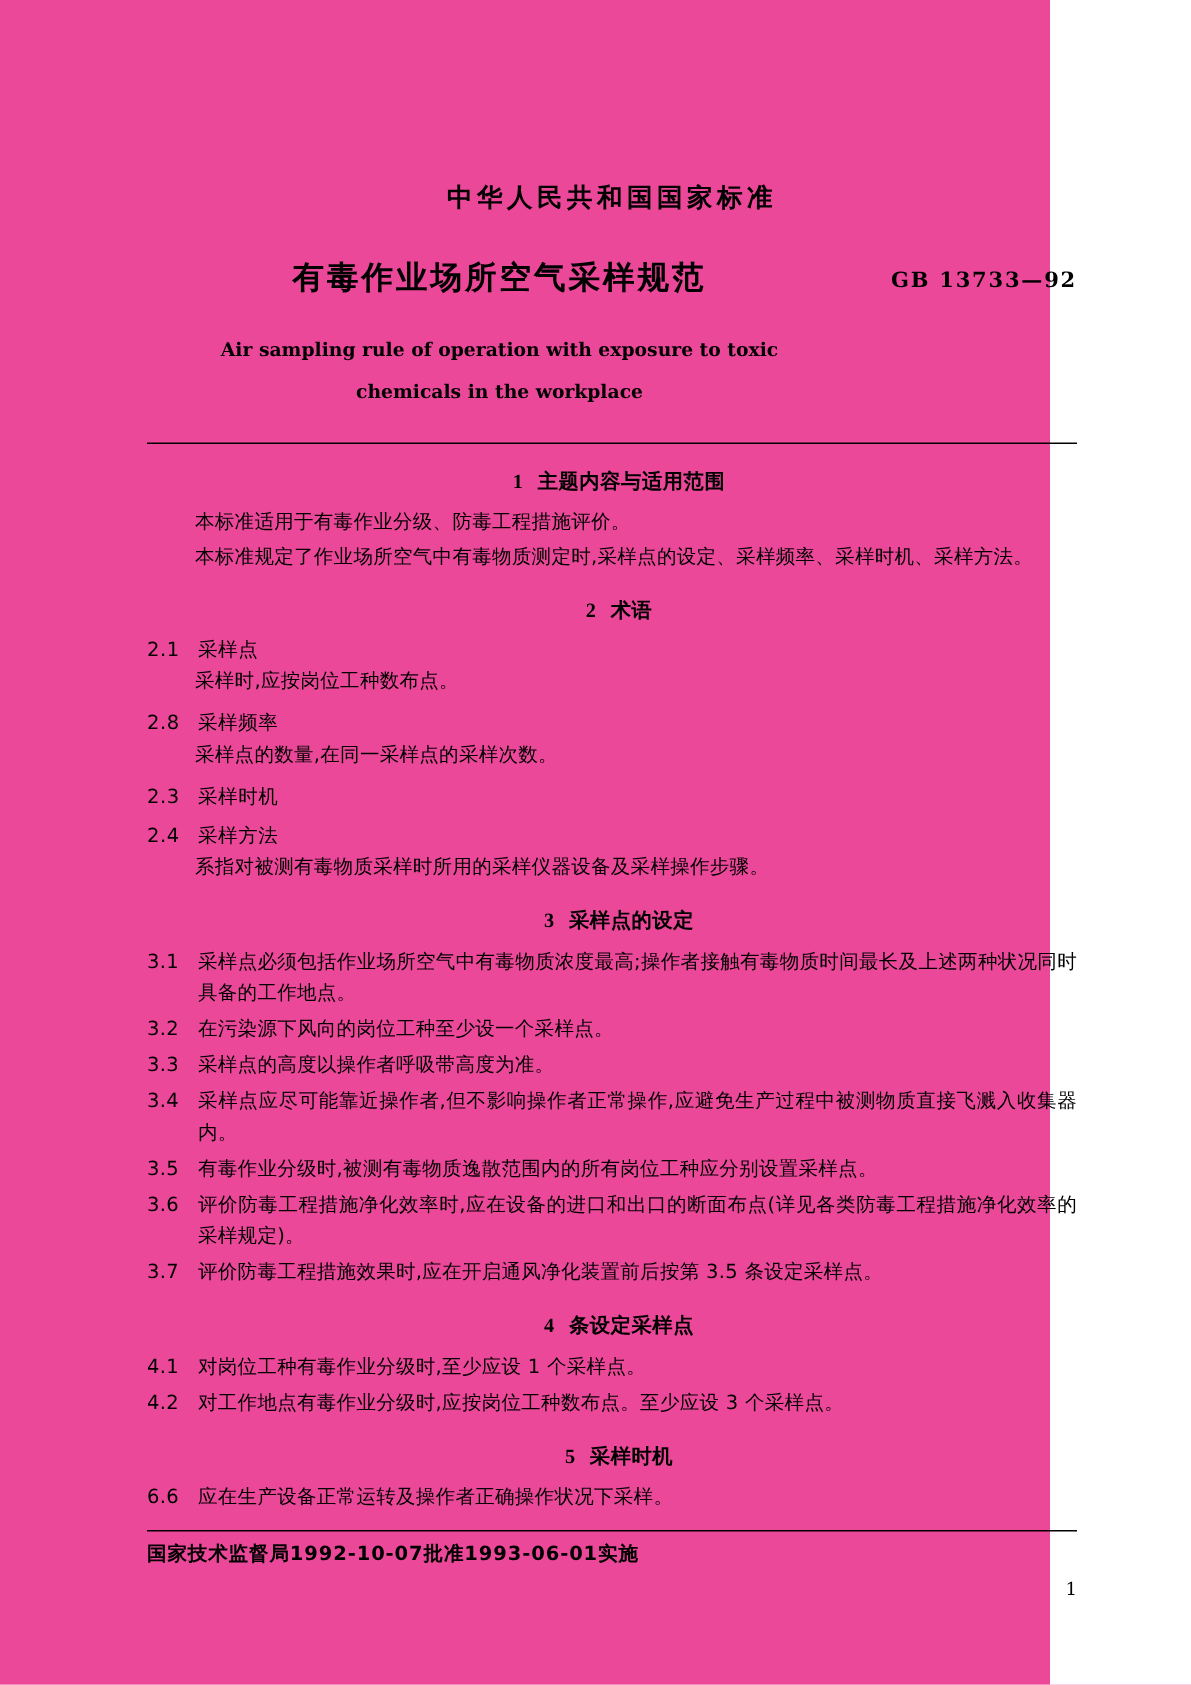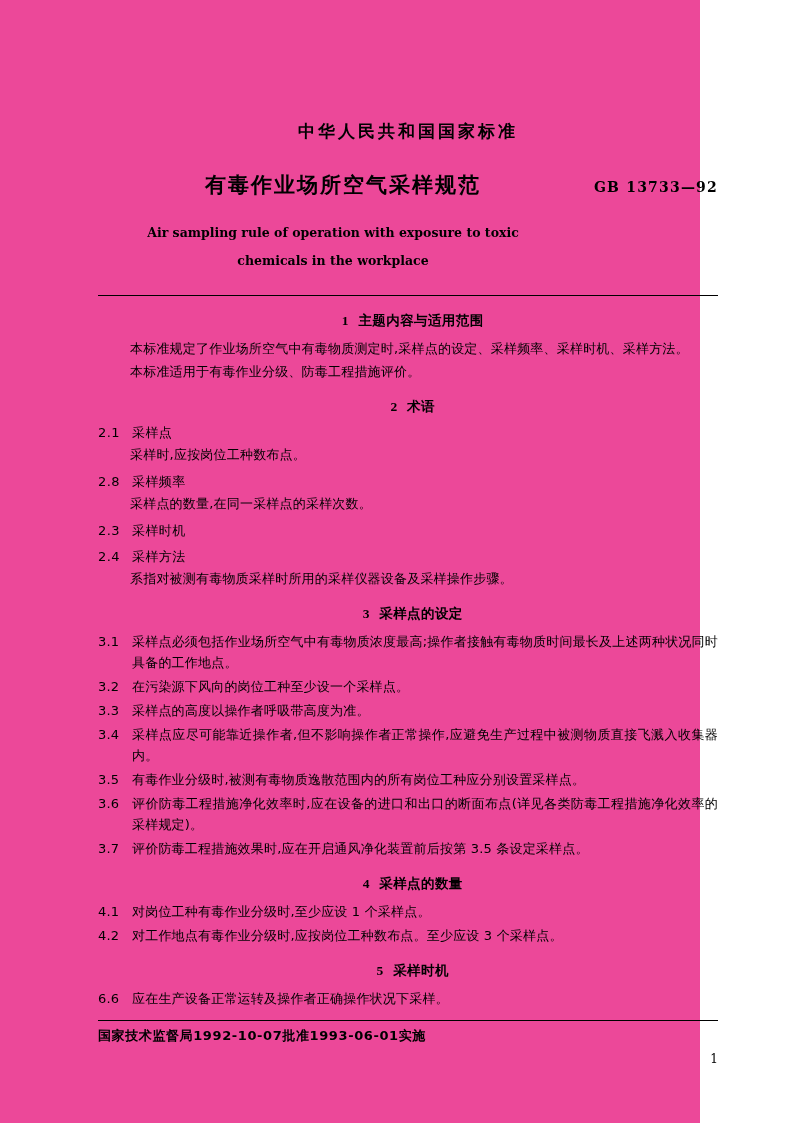--- a/index.html
+++ b/index.html
@@ -42,21 +42,21 @@
     height: 34px;
     margin-bottom: 16px;
   }
   .doc-title {
     text-align: center;
     font-size: 21px;
     letter-spacing: 2px;
     font-weight: bold;
     font-family: "DejaVu Sans", sans-serif;
     width: 470px;
-    margin: 10px;
+    margin: 0;
   }
   .std-code {
     position: absolute;
     right: 0;
     top: 8px;
     font-size: 14px;
     letter-spacing: 1.2px;
     font-weight: bold;
     font-family: "DejaVu Serif", serif;
   }
@@ -166,22 +166,22 @@
     </div>
 
     <div class="en-title">Air sampling rule of operation with exposure to toxic</div>
     <div class="en-title">chemicals in the workplace</div>
 
     <hr class="rule">
 
     <div class="sec-head">
       <span class="num">1</span><span>主题内容与适用范围</span>
     </div>
+    <div class="para indent">本标准适用于有毒作业分级、防毒工程措施评价。</div>
     <div class="para indent">本标准规定了作业场所空气中有毒物质测定时,采样点的设定、采样频率、采样时机、采样方法。</div>
-    <div class="para indent">本标准适用于有毒作业分级、防毒工程措施评价。</div>
 
     <div class="sec-head">
       <span class="num">2</span><span>术语</span>
     </div>
 
     <div class="sub-head">
       <span class="num">2.1</span><span>采样点</span>
     </div>
     <div class="para indent">采样时,应按岗位工种数布点。</div>
 
@@ -218,21 +218,21 @@
       <span class="num">3.5</span><span>有毒作业分级时,被测有毒物质逸散范围内的所有岗位工种应分别设置采样点。</span>
     </div>
     <div class="num-para">
       <span class="num">3.6</span><span>评价防毒工程措施净化效率时,应在设备的进口和出口的断面布点(详见各类防毒工程措施净化效率的采样规定)。</span>
     </div>
     <div class="num-para">
       <span class="num">3.7</span><span>评价防毒工程措施效果时,应在开启通风净化装置前后按第 3.5 条设定采样点。</span>
     </div>
 
     <div class="sec-head">
-      <span class="num">4</span><span>采样点的数量</span>
+      <span class="num">4</span><span>条设定采样点</span>
     </div>
     <div class="num-para">
       <span class="num">4.1</span><span>对岗位工种有毒作业分级时,至少应设 1 个采样点。</span>
     </div>
     <div class="num-para">
       <span class="num">4.2</span><span>对工作地点有毒作业分级时,应按岗位工种数布点。至少应设 3 个采样点。</span>
     </div>
 
     <div class="sec-head">
       <span class="num">5</span><span>采样时机</span>

